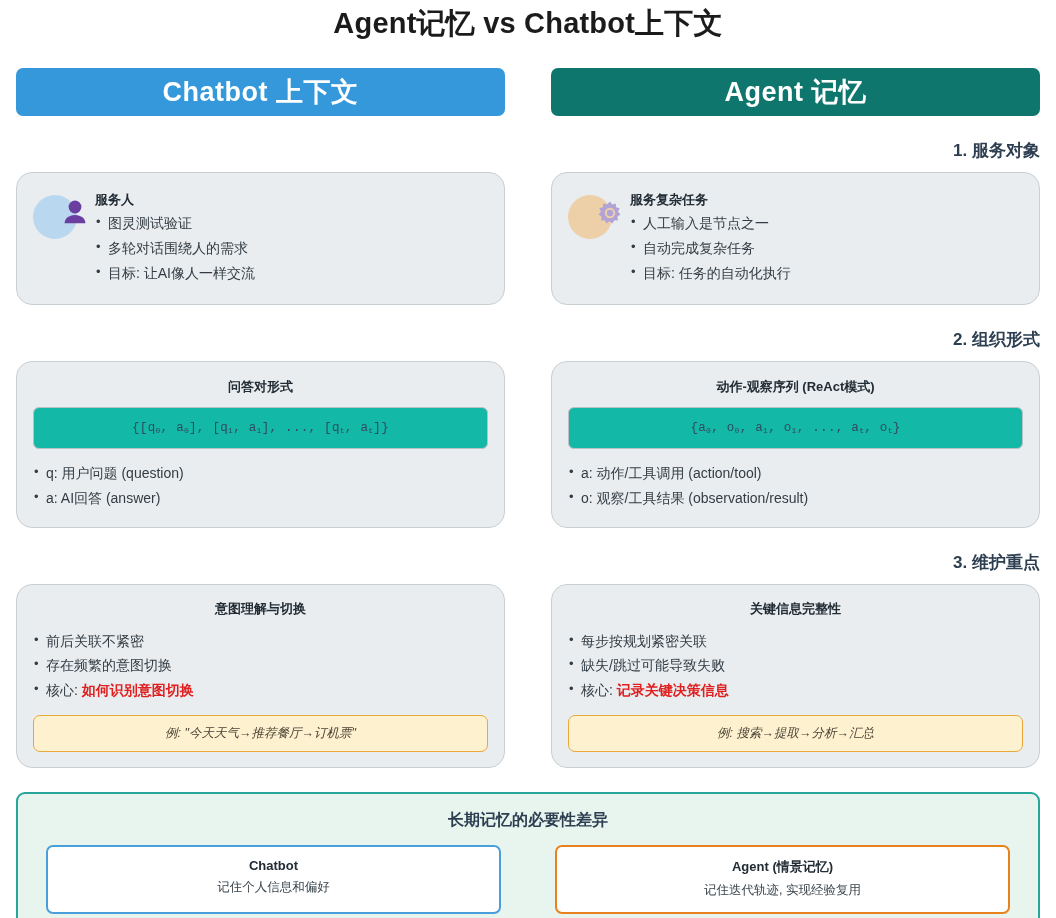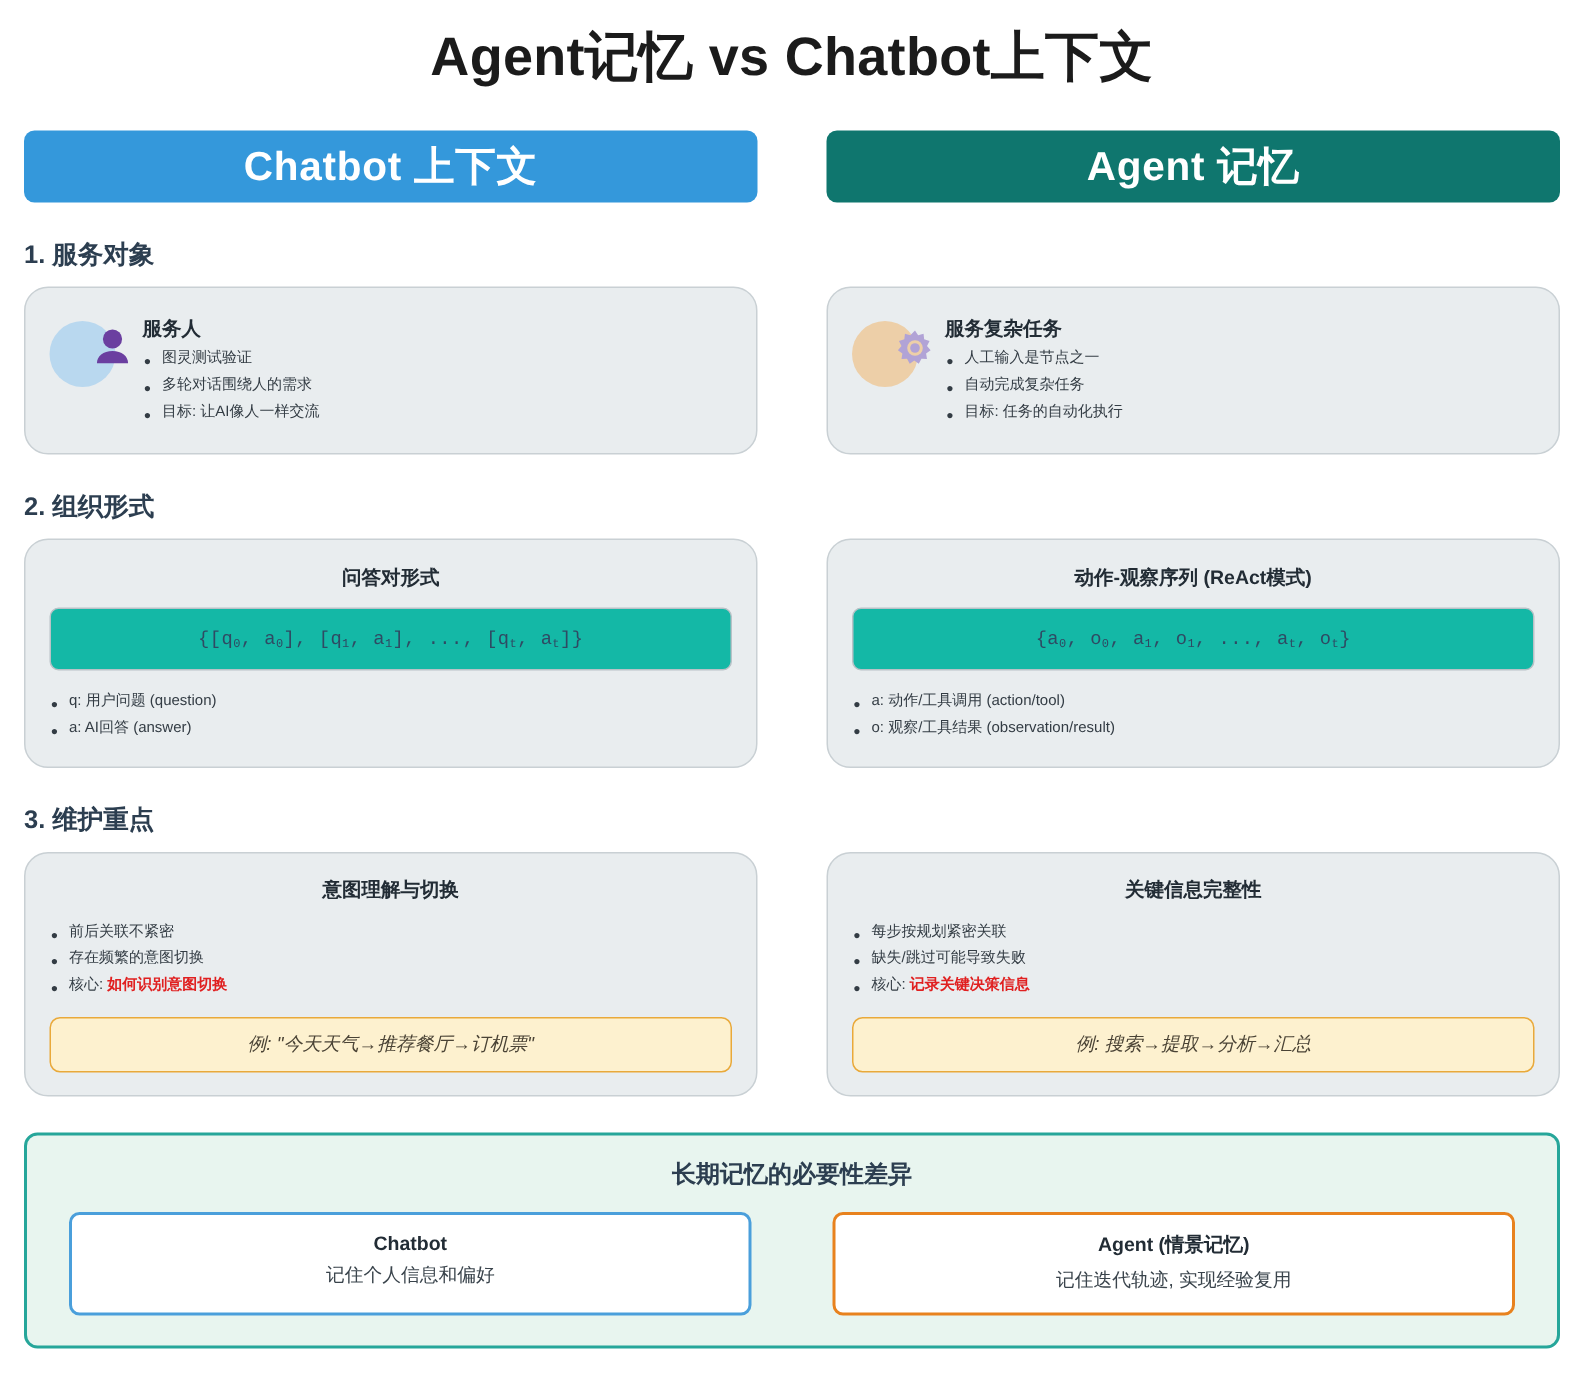--- a/index.html
+++ b/index.html
@@ -18,25 +18,25 @@
     position: relative;
     width: 1056px;
     height: 918px;
     box-sizing: border-box;
     padding: 0 16px;
   }
 
   
   .title {
     text-align: center;
-    font-size: 36px;
+    font-size: 29px;
     font-weight: bold;
     color: #1b1b1b;
     letter-spacing: 0.2px;
-    padding-top: 14px;
+    padding-top: 4px;
     margin: 0;
   }
   .subtitle {
     text-align: center;
     font-size: 13px;
     color: #4a4a4a;
     margin: 10px 0 0 0;
   }
 
   
@@ -55,21 +55,21 @@
     color: #ffffff;
     font-size: 27px;
     font-weight: bold;
     letter-spacing: 0.5px;
   }
   .col-bar.blue { background: #3498db; }
   .col-bar.orange { background: #0f766e; }
 
   
   .section-head {
-    text-align: left;
+    text-align: right;
     font-size: 17px;
     font-weight: bold;
     color: #2c3e50;
     margin: 23px 0 10px 0;
   }
 
   
   .row {
     display: flex;
     gap: 46px;
@@ -116,21 +116,21 @@
     font-weight: bold;
     color: #222c35;
     margin: 0 0 2px 0;
   }
   ul.bullets {
     list-style: none;
     margin: 0;
     padding: 0;
   }
   ul.bullets li {
-    font-size: 10px;
+    font-size: 14px;
     color: #333c44;
     line-height: 1.78;
     position: relative;
     padding-left: 13px;
   }
   ul.bullets li::before {
     content: "\2022";
     position: absolute;
     left: 1px;
     top: -1px;

